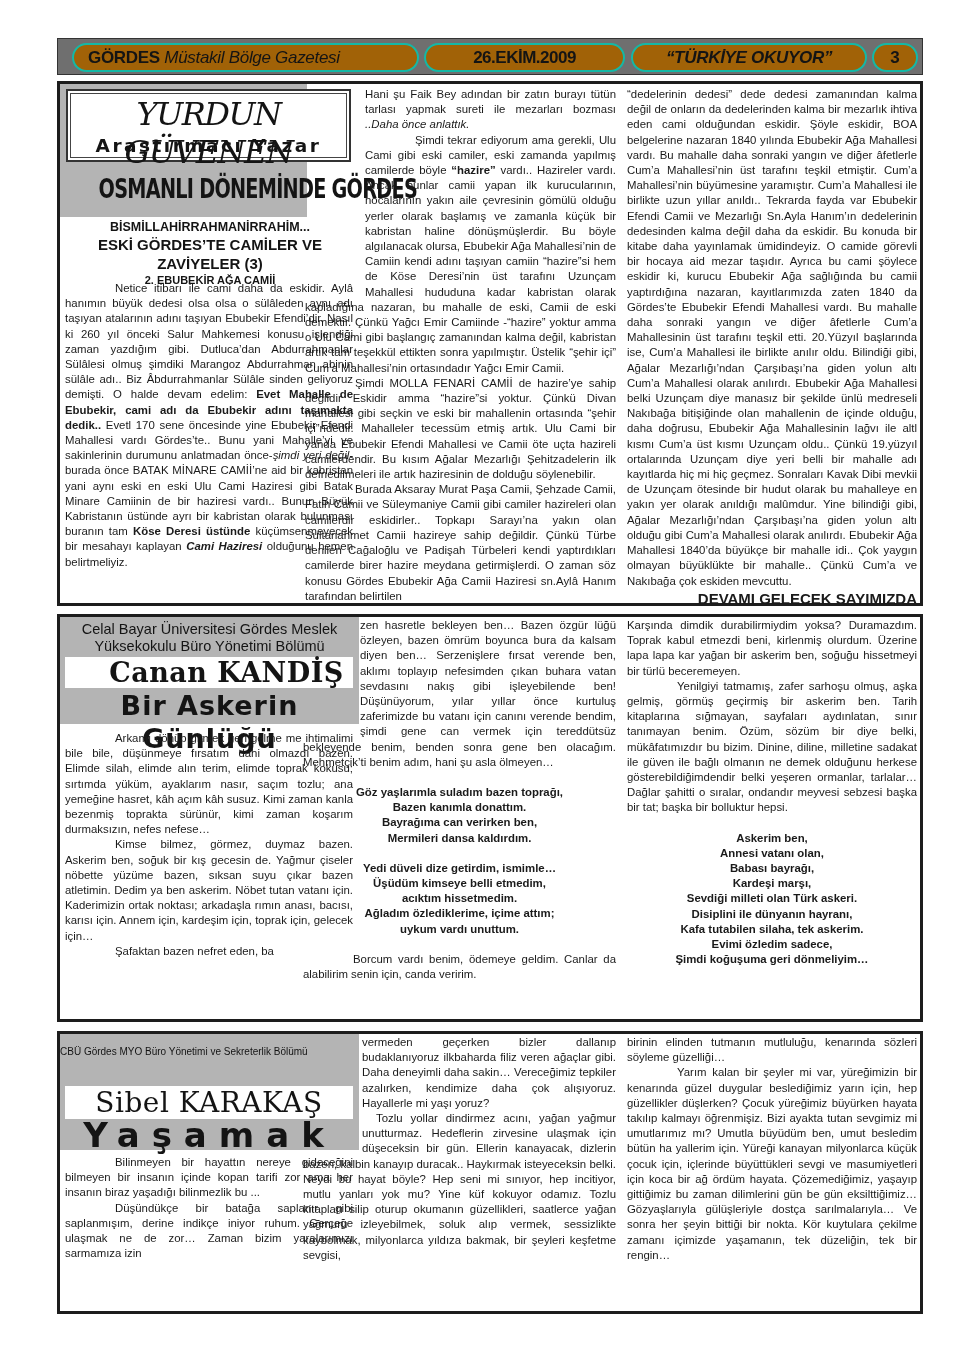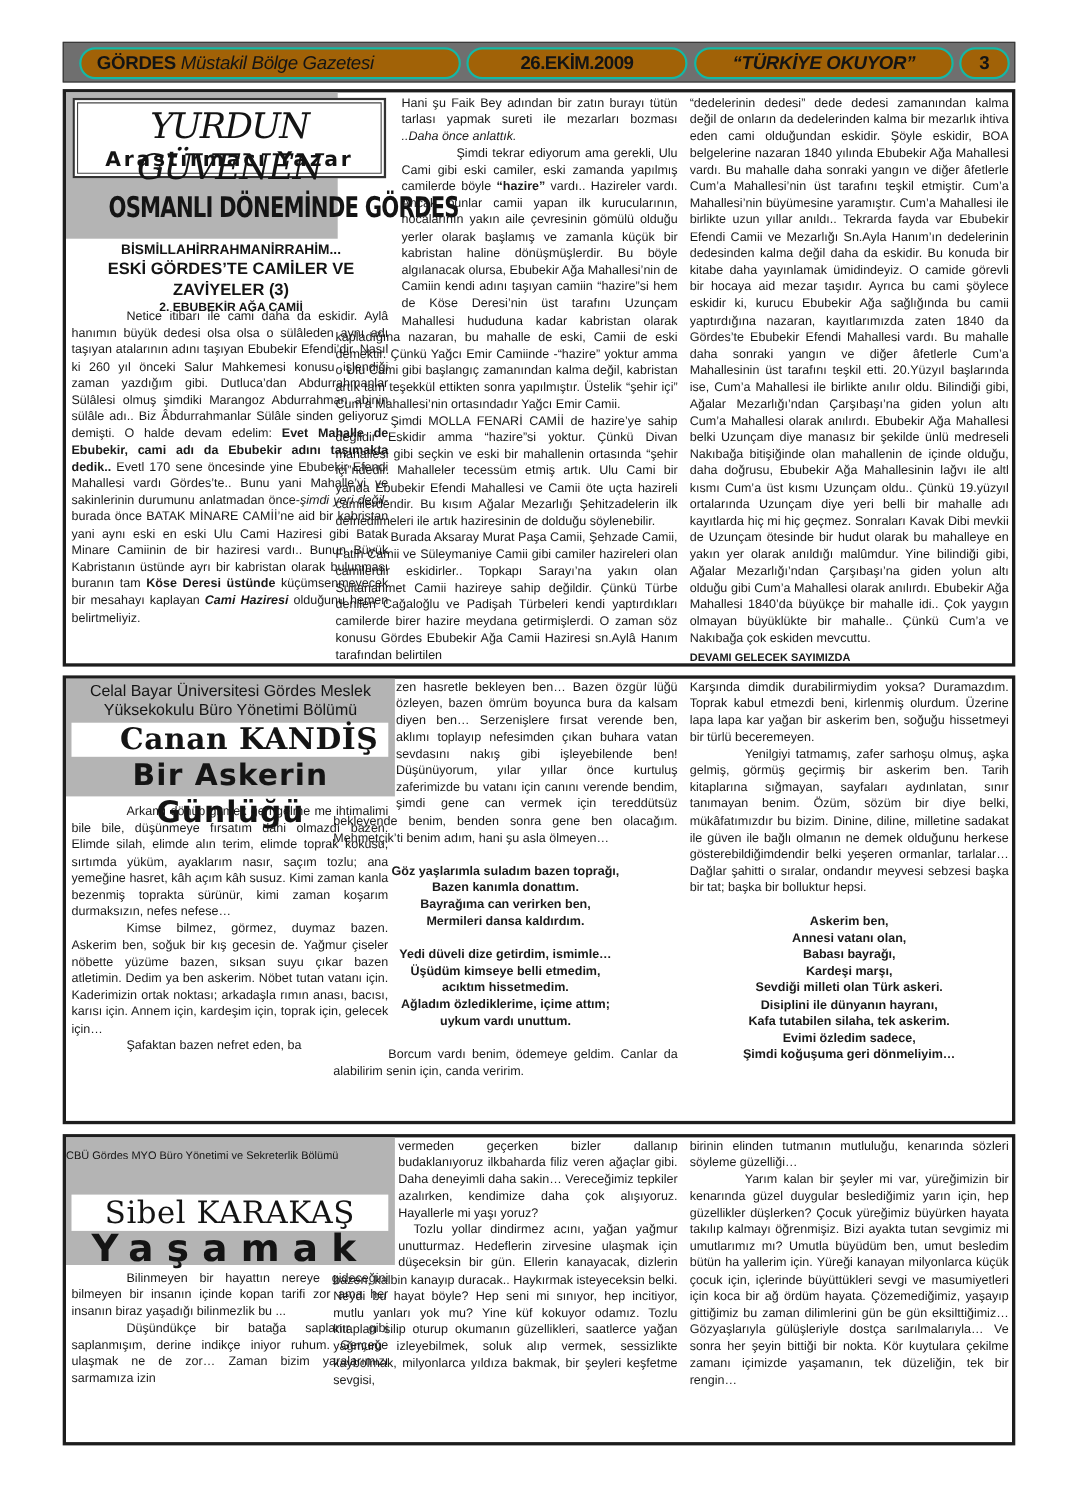--- a/index.html
+++ b/index.html
@@ -47,21 +47,21 @@
   .s2-namebox { position: absolute; left: 5px; top: 40px; width: 288px; height: 31px; background: #fff; }
   .s2-name { position: absolute; left: 0; right: 0; top: -1px; text-align: center; font-family: "DejaVu Serif", serif; font-weight: bold; font-size: 27px; line-height: 33px; letter-spacing: 0.5px; padding-left: 35px; }
   .s2-title { position: absolute; left: 0; width: 299px; top: 72px; text-align: center; font-family: "DejaVu Sans", sans-serif; font-weight: bold; font-size: 27px; line-height: 33px; letter-spacing: 1px; }
 
   .s3-head-gray { left: 0; top: 0; width: 299px; height: 116px; }
   .s3-dept { position: absolute; left: 0; width: 299px; top: 8px; text-align: left; font-size: 10px; line-height: 19px; }
   .s3-namebox { position: absolute; left: 5px; top: 52px; width: 288px; height: 33px; background: #fff; }
   .s3-name { position: absolute; left: 0; right: 0; top: 0px; text-align: center; font-family: "DejaVu Serif", serif; font-weight: normal; font-size: 28px; line-height: 33px; letter-spacing: 0.5px; }
   .s3-title { position: absolute; left: 0; width: 299px; top: 83px; text-align: center; font-family: "DejaVu Sans", sans-serif; font-weight: bold; font-size: 34px; line-height: 36px; letter-spacing: 12px; }
 
-  .devami { text-align: left; font-weight: bold; font-size: 10px; line-height: 18px; margin-top: 1px; }
+  .devami { text-align: right; font-weight: bold; font-size: 15px; line-height: 18px; margin-top: 1px; }
 </style>
 </head>
 <body>
 
 <div class="masthead">
   <div class="mh-pill mh-1">
     <b>GÖRDES</b>
       <i style="white-space:pre;"> Müstakil Bölge Gazetesi</i>
   </div>
   <div class="mh-pill mh-2">26.EKİM.2009</div>

